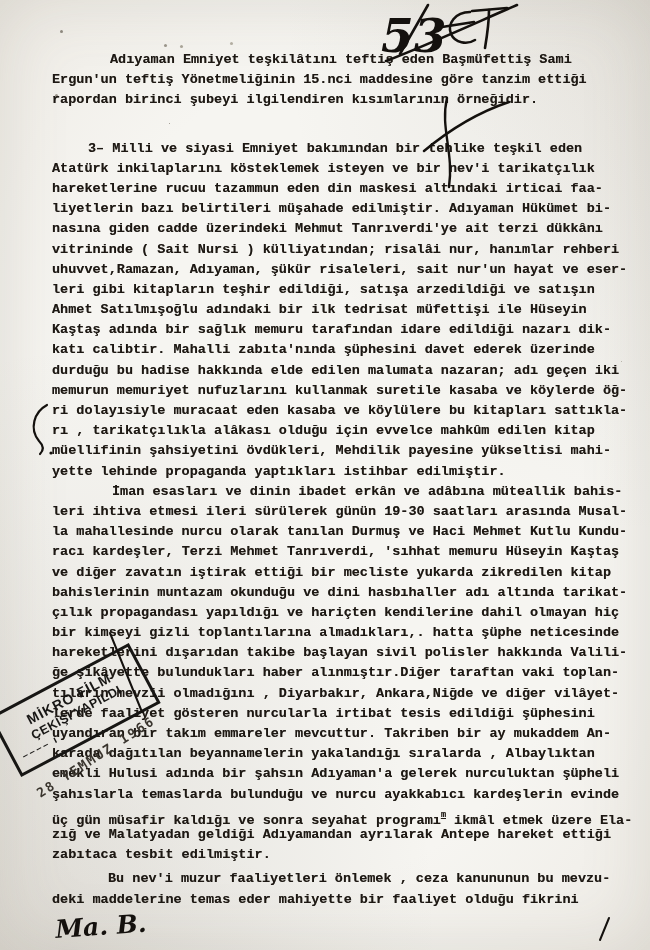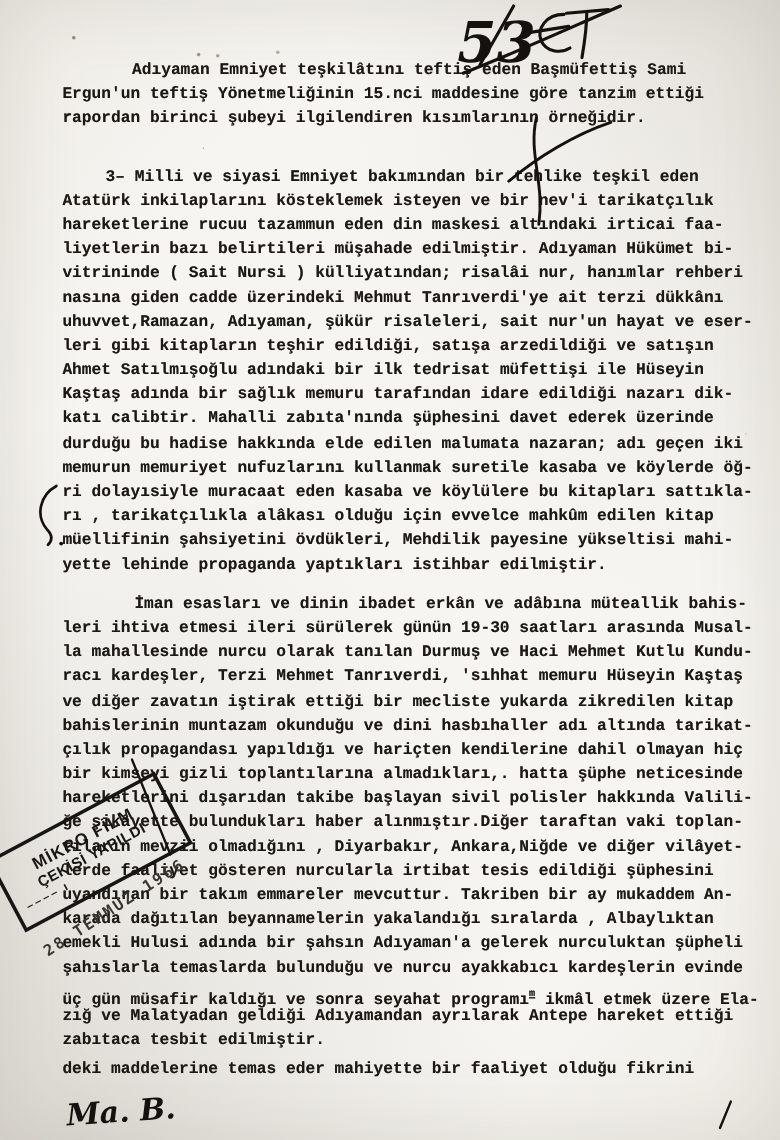--- a/index.html
+++ b/index.html
@@ -55,35 +55,35 @@
     <div class="para" style="--indent: 58px; margin-top: 0px;">
       <div class="line first"><span>Adıyaman Emniyet teşkilâtını teftiş eden Başmüfettiş Sami</span></div>
       <div class="line"><span>Ergun'un teftiş Yönetmeliğinin 15.nci maddesine göre tanzim ettiği</span></div>
       <div class="line"><span>rapordan birinci şubeyi ilgilendiren kısımlarının örneğidir.</span></div>
     </div>
     <div class="para" style="--indent: 36px; margin-top: 28px;">
       <div class="line first"><span>3– Milli ve siyasi Emniyet bakımından bir tehlike teşkil eden</span></div>
       <div class="line"><span>Atatürk inkilaplarını kösteklemek isteyen ve bir nev'i tarikatçılık</span></div>
       <div class="line"><span>hareketlerine rucuu tazammun eden din maskesi altındaki irticai faa-</span></div>
       <div class="line"><span>liyetlerin bazı belirtileri müşahade edilmiştir. Adıyaman Hükümet bi-</span></div>
+      <div class="line"><span>nasına giden cadde üzerindeki Mehmut Tanrıverdi'ye ait terzi dükkânı</span></div>
       <div class="line"><span>vitrininde ( Sait Nursi ) külliyatından; risalâi nur, hanımlar rehberi</span></div>
-      <div class="line"><span>nasına giden cadde üzerindeki Mehmut Tanrıverdi'ye ait terzi dükkânı</span></div>
       <div class="line"><span>uhuvvet,Ramazan, Adıyaman, şükür risaleleri, sait nur'un hayat ve eser-</span></div>
       <div class="line"><span>leri gibi kitapların teşhir edildiği, satışa arzedildiği ve satışın</span></div>
       <div class="line"><span>Ahmet Satılmışoğlu adındaki bir </span><span class="u">ilk tedrisat müfettişi ile Hüseyin</span></div>
       <div class="line"><span class="u">Kaştaş adında bir sağlık memuru</span><span> tarafından idare </span><span class="u">edildiği</span><span> nazarı dik-</span></div>
       <div class="line"><span>katı calibtir. Mahalli zabıta'nında şüphesini davet ederek üzerinde</span></div>
       <div class="line"><span>durduğu bu hadise hakkında elde edilen malumata nazaran; adı geçen iki</span></div>
       <div class="line"><span>memurun memuriyet nufuzlarını kullanmak suretile kasaba ve köylerde öğ-</span></div>
       <div class="line"><span>ri dolayısiyle muracaat eden kasaba ve köylülere bu kitapları sattıkla-</span></div>
       <div class="line"><span>rı , tarikatçılıkla alâkası olduğu için evvelce mahkûm edilen kitap</span></div>
       <div class="line"><span>müellifinin şahsiyetini övdükleri, Mehdilik payesine yükseltisi mahi-</span></div>
       <div class="line"><span>yette lehinde propaganda yaptıkları istihbar edilmiştir.</span></div>
     </div>
-    <div class="para" style="--indent: 60px; margin-top: 13px;">
+    <div class="para" style="--indent: 60px; margin-top: 0px;">
       <div class="line first"><span>İman esasları ve dinin ibadet erkân ve adâbına müteallik bahis-</span></div>
       <div class="line"><span>leri ihtiva etmesi ileri sürülerek günün 19-30 saatları arasında Musal-</span></div>
       <div class="line"><span>la mahallesinde nurcu olarak tanılan </span><span class="u">Durmuş ve Haci Mehmet Kutlu Kundu-</span></div>
       <div class="line"><span class="u">racı kardeşler,</span><span> </span><span class="u">Terzi Mehmet Tanrıverdi,</span><span> '</span><span class="u">sıhhat memuru Hüseyin Kaştaş</span></div>
       <div class="line"><span>ve diğer zavatın iştirak ettiği bir mecliste yukarda zikredilen kitap</span></div>
       <div class="line"><span>bahislerinin muntazam okunduğu ve dini hasbıhaller adı altında tarikat-</span></div>
       <div class="line"><span>çılık propagandası yapıldığı ve hariçten kendilerine dahil olmayan hiç</span></div>
       <div class="line"><span>bir kimseyi gizli toplantılarına almadıkları,. hatta şüphe neticesinde</span></div>
       <div class="line"><span class="u">hareketlerini dışarıdan takibe başlayan sivil polisler hakkında Valili-</span></div>
       <div class="line"><span class="u">ğe şikâyette bulundukları haber alınmıştır.</span><span>Diğer taraftan vaki toplan-</span></div>
@@ -91,20 +91,21 @@
       <div class="line"><span>lerde faaliyet gösteren nurcularla irtibat tesis edildiği şüphesini</span></div>
       <div class="line"><span>uyandıran bir takım emmareler mevcuttur. Takriben bir ay mukaddem An-</span></div>
       <div class="line"><span>karada dağıtılan beyannamelerin yakalandığı sıralarda , </span><span class="u">Albaylıktan</span></div>
       <div class="line"><span class="u">emekli Hulusi adında bir</span><span> şahsın Adıyaman'a gelerek nurculuktan şüpheli</span></div>
       <div class="line"><span>şahıslarla temaslarda bulunduğu ve nurcu ayakkabıcı kardeşlerin evinde</span></div>
       <div class="line"><span>üç gün müsafir kaldığı ve sonra seyahat programı</span><span class="sup">m</span><span> ikmâl etmek üzere Ela-</span></div>
       <div class="line"><span>zığ ve Malatyadan geldiği Adıyamandan ayrılarak </span><span class="u">Antepe hareket</span><span> ettiği</span></div>
       <div class="line"><span>zabıtaca tesbit edilmiştir.</span></div>
     </div>
     <div class="para" style="--indent: 56px; margin-top: 4px;">
+      <div class="line first"><span>Bu nev'i muzur faaliyetleri önlemek , ceza kanununun bu mevzu-</span></div>
       <div class="line"><span>deki maddelerine temas eder mahiyette bir faaliyet olduğu fikrini</span></div>
     </div>
   </div>
 
 <div class="stamp-box">
   <div class="stamp-line1">MİKRO FİLM</div>
   <div class="stamp-line2">ÇEKİŞİ YAPILDI</div>
   <div class="stamp-line3">–––– ı</div>
 </div>
 

